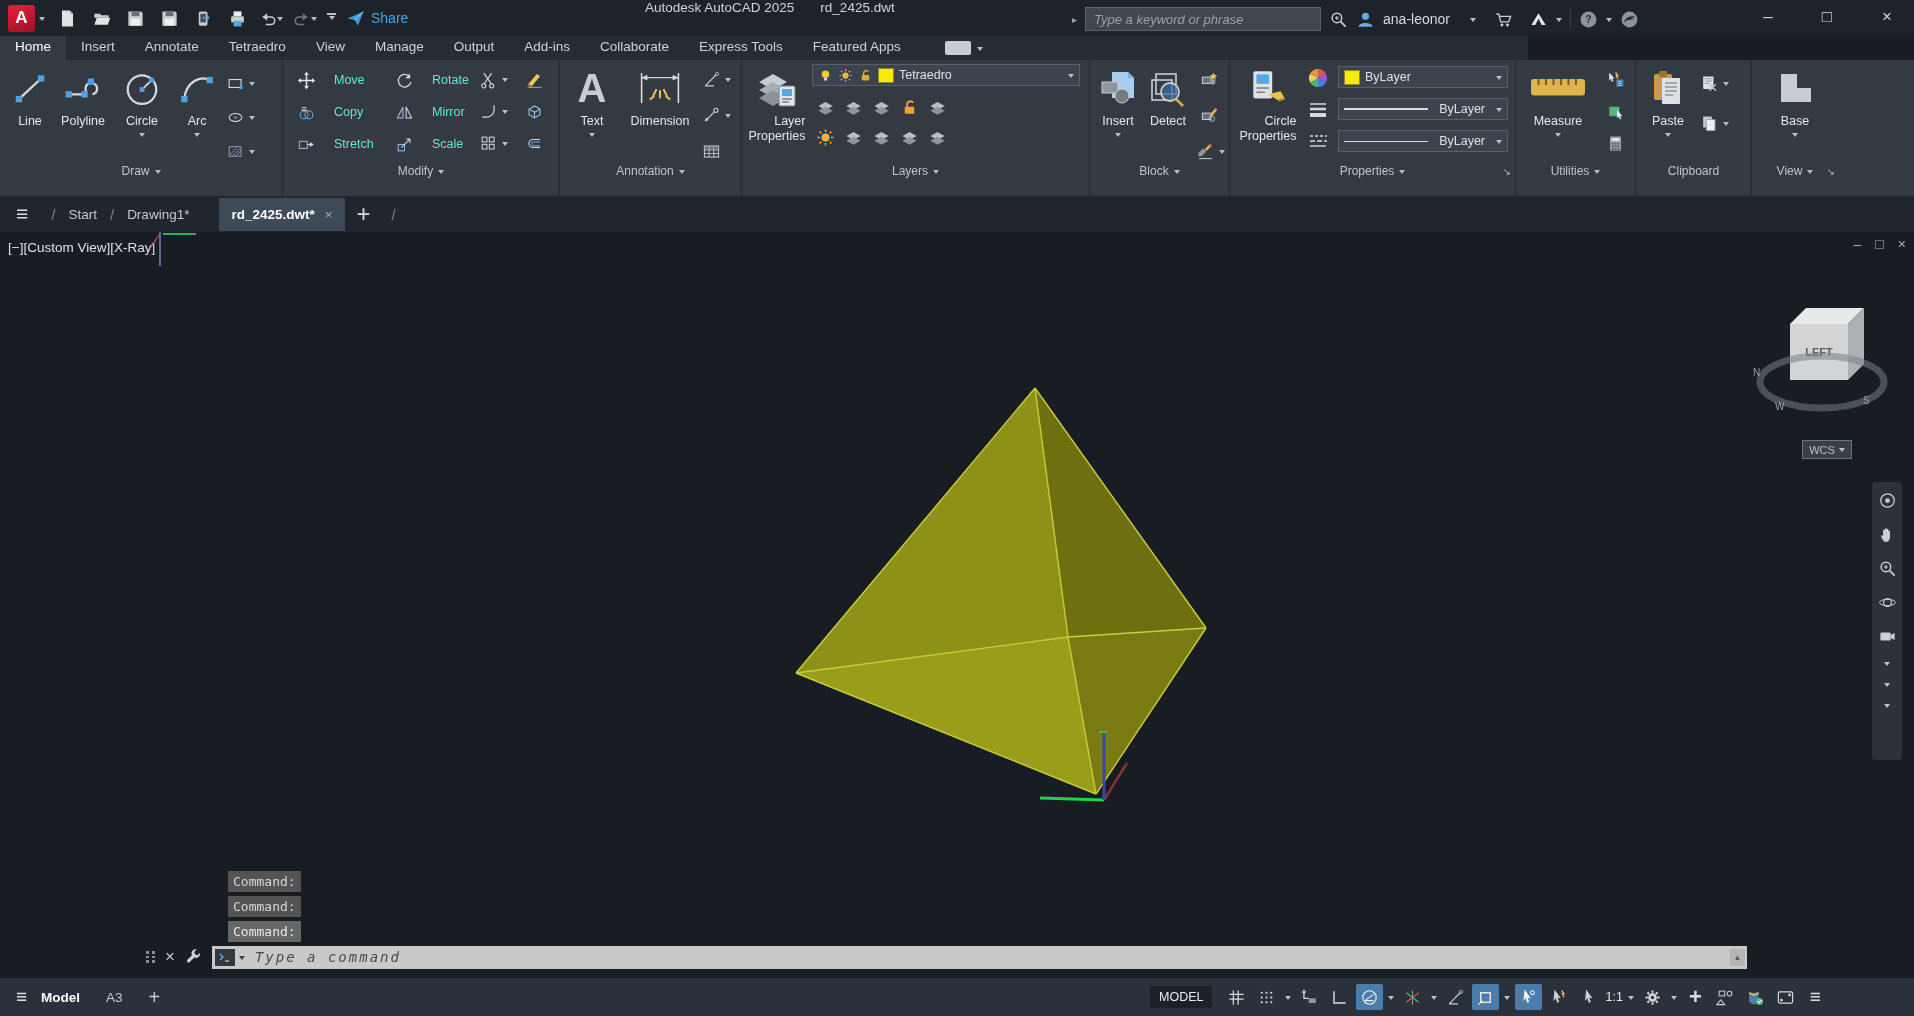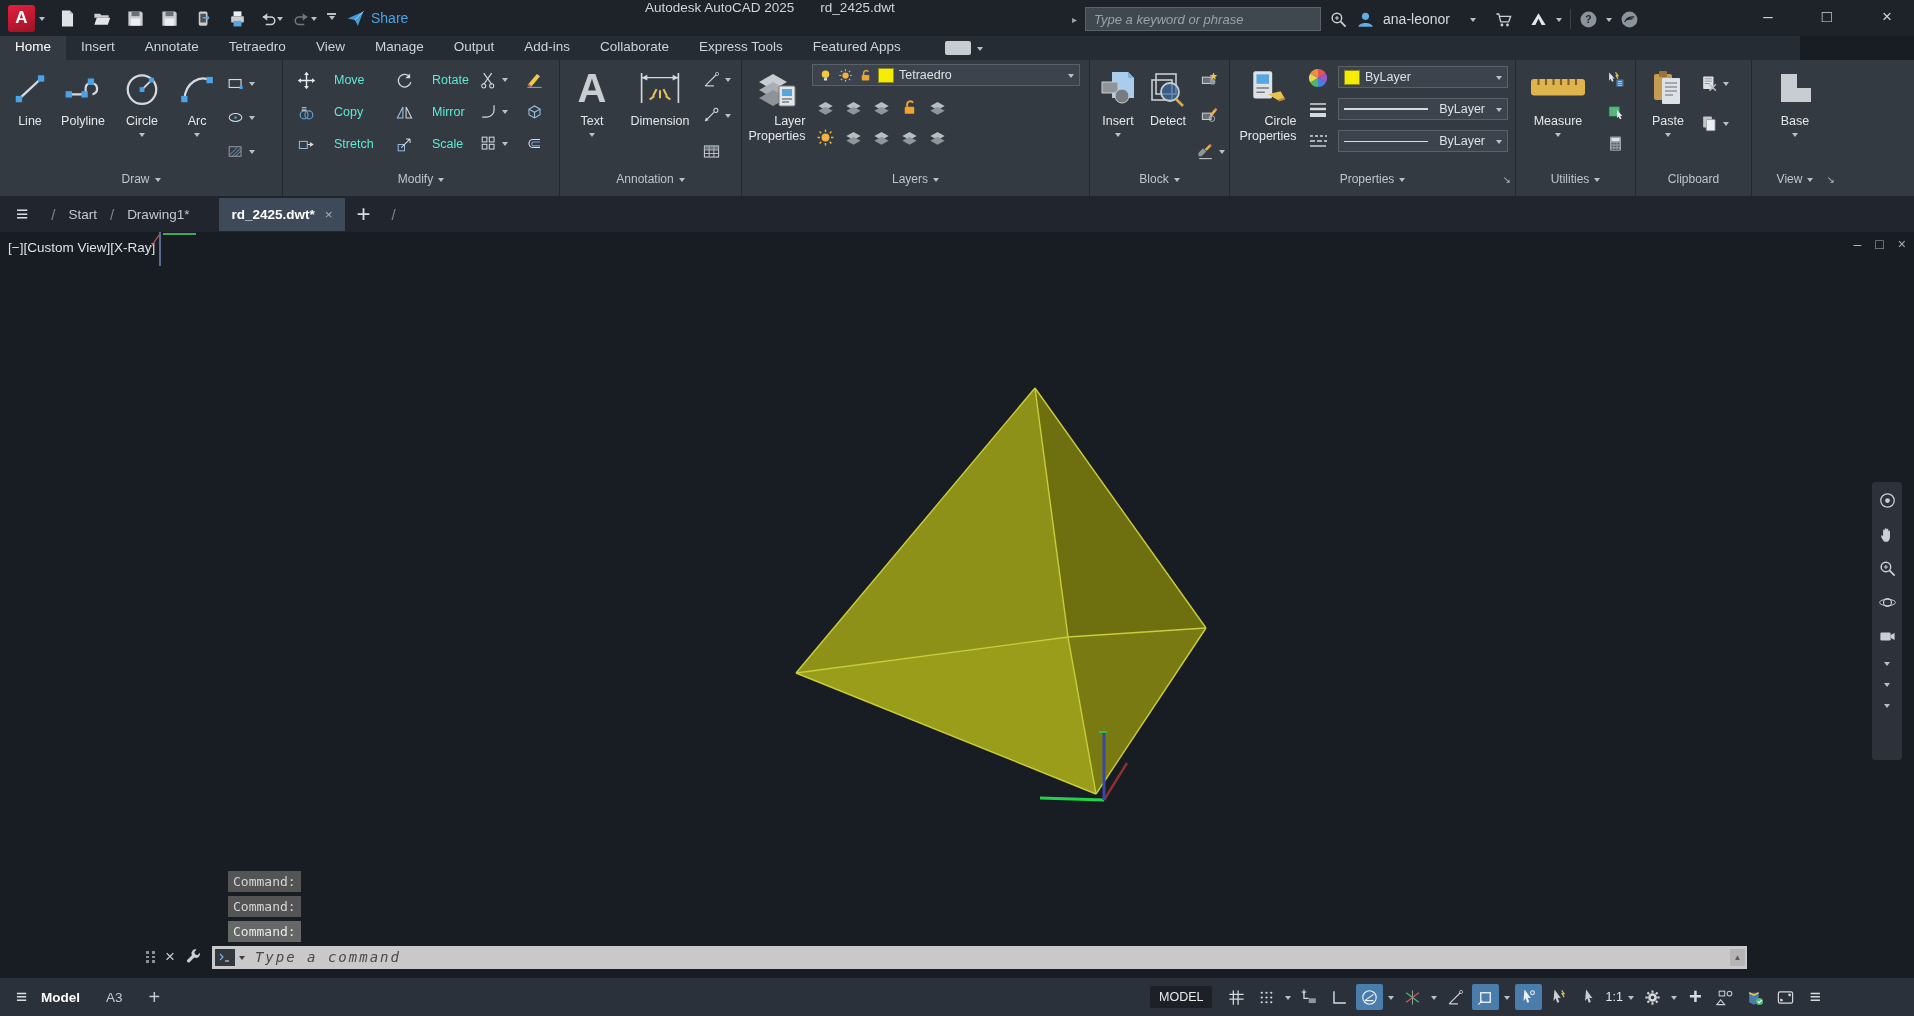--- a/index.html
+++ b/index.html
@@ -16,28 +16,28 @@
   #title-center{position:absolute;left:645px;top:0;height:36px;display:flex;align-items:flex-start;gap:26px;font-size:13.5px;color:#cfd4d9}
   .searchwrap{position:absolute;left:1072px;top:7px;display:flex;align-items:center;gap:8px}
   .searchbox{width:218px;height:22px;background:#3f474f;border:1px solid #5a626b;color:#e8ecef;
     font-style:italic;font-size:13px;padding:0 8px;outline:none;font-family:"Liberation Sans",sans-serif}
   .searchbox::placeholder{color:#9aa2aa}
   .tbtxt{font-size:14px;color:#d6dade}
   .winbtn{position:absolute;top:0;width:46px;height:34px;display:flex;align-items:center;justify-content:center;
     font-size:17px;color:#cfd4d9}
   .tbdivider{width:1px;height:20px;background:#3a414a}
   
-  #tabrow{position:absolute;left:0;top:36px;width:1800px;height:24px;background:#262c34;display:flex;align-items:flex-start}
+  #tabrow{position:absolute;left:0;top:36px;width:1528px;height:24px;background:#262c34;display:flex;align-items:flex-start}
   .rtab{padding:3px 15px 4px;font-size:13.5px;color:#ced3d8;height:17px}
   .rtab.active{background:#343a42;color:#fff}
   .displaychip{position:absolute;left:945px;top:41px;width:26px;height:14px;background:#c8cdd2;border-radius:2px}
   
   #ribbon{position:absolute;left:0;top:60px;width:1914px;height:136px;background:#343a42;display:flex}
   .panel{position:relative;height:136px;border-right:1px solid #23272d;box-sizing:border-box;flex:none}
-  .plabel{position:absolute;bottom:10px;left:0;right:0;text-align:left;font-size:12px;color:#bfc5cb;
+  .plabel{position:absolute;bottom:18px;left:0;right:0;text-align:left;font-size:12px;color:#bfc5cb;
     display:flex;align-items:center;justify-content:center;gap:5px}
   .bb{position:absolute;top:4px;display:flex;flex-direction:column;align-items:center;gap:2px}
   .bb .icn{height:48px;display:flex;align-items:center;justify-content:center}
   .bl{font-size:12.5px;color:#e4e7ea;white-space:nowrap;text-align:right;line-height:15px}
   .rb{position:absolute;display:flex;align-items:center;gap:18px;font-size:12.5px;color:#5eead4;height:24px}
   .sb{position:absolute;display:flex;align-items:center;gap:4px;height:22px}
   .i36{width:38px;height:38px}.i24{width:24px;height:24px}.i18{width:19px;height:19px}.i14{width:15px;height:15px}
   .dd{background:#3d434c;border:1px solid #596068;height:22px;display:flex;align-items:center;
     font-size:12.5px;color:#dde1e5;box-sizing:border-box;padding:0 5px;gap:5px}
   .dd .cd{margin-left:auto}
@@ -1064,20 +1064,36 @@
       <line x1="1068" y1="405" x2="1206" y2="396" stroke="#c9ce3c" stroke-width="1.4"></line>
       <line x1="796" y1="441" x2="1096" y2="562" stroke="#c9ce3c" stroke-width="1.4"></line>
       <line x1="1096" y1="562" x2="1206" y2="396" stroke="#c9ce3c" stroke-width="1.4"></line>
       <line x1="1068" y1="405" x2="1096" y2="562" stroke="#c9ce3c" stroke-width="1.4"></line>
       <line x1="1104" y1="568" x2="1040" y2="566" stroke="#21d24b" stroke-width="3"></line>
       <line x1="1104" y1="568" x2="1127" y2="531" stroke="#8f3030" stroke-width="2.4"></line>
       <line x1="1104" y1="568" x2="1104" y2="500" stroke="#3a47a3" stroke-width="3"></line>
       <path d="M1099 500 h8" stroke="#21d24b" stroke-width="1.6"></path>
     </svg>
 
+  <div id="viewcube">
+    <svg width="160" height="150">
+      <polygon points="45,32 61,16 119,16 103,32" fill="#e7e9eb"></polygon>
+      <polygon points="103,32 119,16 119,72 103,88" fill="#aeb1b4"></polygon>
+      <rect x="45" y="32" width="58" height="56" fill="#d2d4d6"></rect>
+      <text x="74" y="64" text-anchor="middle" font-size="11" font-weight="bold" fill="#5a5e63" font-family="Liberation Sans" id="vc-face">LEFT</text>
+      <ellipse cx="77" cy="90" rx="62" ry="26" fill="none" stroke="#767d84" stroke-width="7" opacity=".55"></ellipse>
+      <text x="8" y="84" font-size="10" fill="#9aa1a7" font-family="Liberation Sans" id="vc-n">N</text>
+      <text x="30" y="118" font-size="10" fill="#9aa1a7" font-family="Liberation Sans" id="vc-w">W</text>
+      <text x="118" y="112" font-size="10" fill="#9aa1a7" font-family="Liberation Sans" id="vc-s">S</text>
+    </svg>
+    <div class="wcs">
+      <span>WCS</span>
+        <span class="cd"></span>
+    </div>
+  </div>
 
   <div id="navbar">
     <span class="nit">
         <svg class="i18">
           <use href="#i-wheelnav"></use>
         </svg>
       </span>
     <span class="nit">
         <svg class="i18">
           <use href="#i-hand"></use>

